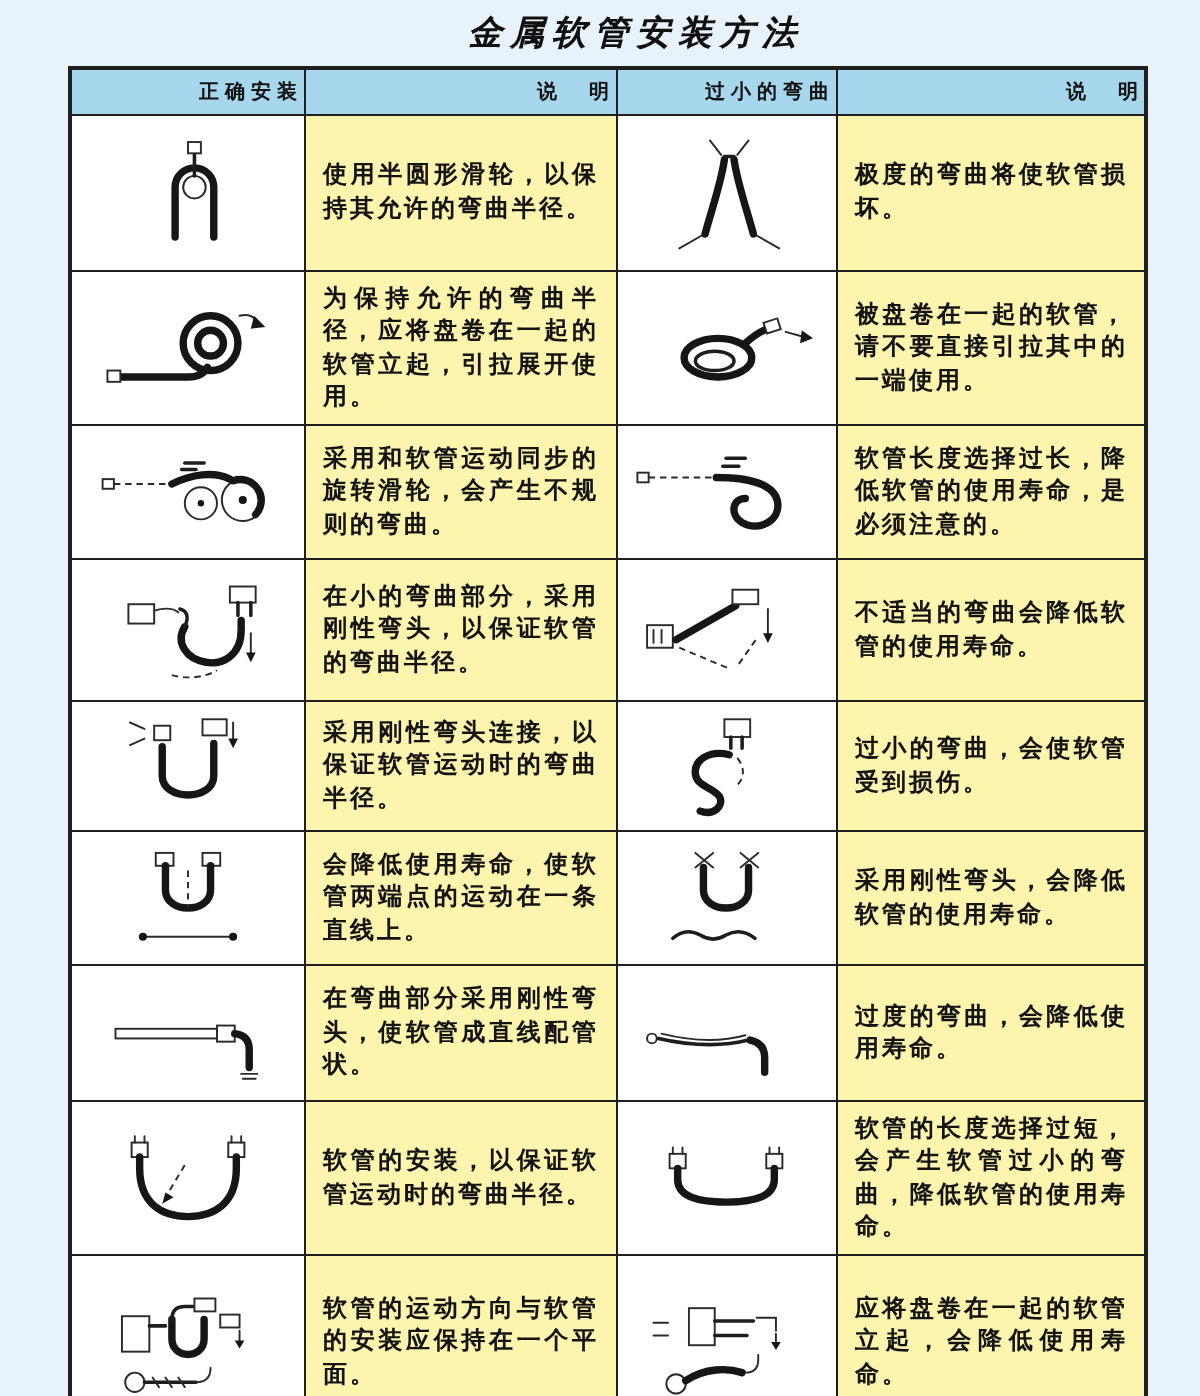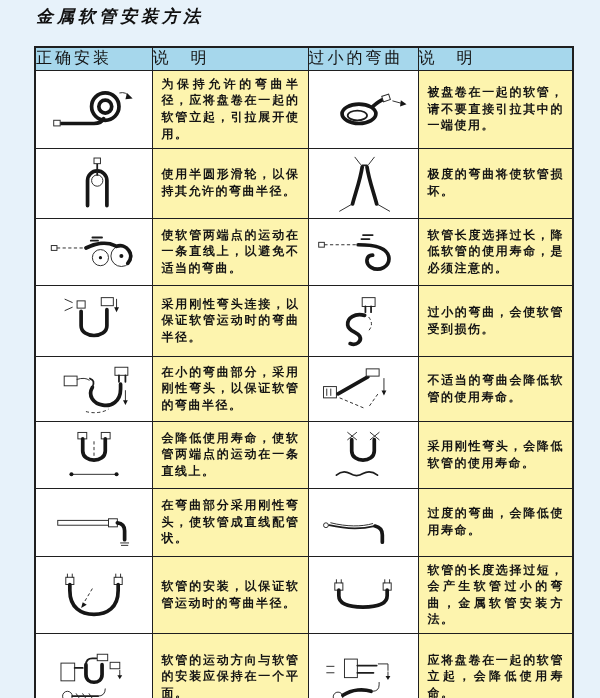--- a/index.html
+++ b/index.html
@@ -10,38 +10,39 @@
     color:#141414;
     overflow:hidden;
   }
   .page{padding:3px 0 0 34px}
   .title{
     font-family:Liberation Serif, serif;
     font-style:italic;
     font-weight:bold;
     font-size:17px;
     letter-spacing:4px;
-    margin:2px 0 18px 2px;
+    margin:2px 0 5px 2px;
     color:#101010;
+    text-align:center;
   }
   table.install{
     border-collapse:collapse;
     width:538px;
     border:2px solid var(--border,#1f1f1f);
     background:#fff;
     table-layout:fixed;
   }
   table.install th{
     background:var(--header-bg,#a6d7ec);
-    font-size:16px;
-    font-weight:normal;
+    font-size:10px;
+    font-weight:bold;
     height:23px;
     border:1px solid var(--border,#1f1f1f);
     letter-spacing:3px;
-    text-align:left;
+    text-align:right;
   }
   table.install td{
     border:1px solid var(--border,#1f1f1f);
     vertical-align:middle;
   }
   .img-cell{background:#ffffff;text-align:center}
   .note-cell{
     background:var(--note-bg,#fdf4ae);
     padding:5px 8px 5px 9px;
     font-size:12px;
@@ -86,20 +87,46 @@
         <th>正确安装</th>
         <th>说　明</th>
         <th>过小的弯曲</th>
         <th>说　明</th>
       </tr>
     </thead>
     <tbody id="table-body">
   <tr>
     <td class="img-cell">
       <span class="illus"><svg viewBox="0 0 120 72">
+                <path class="h" d="M52 64 V33 a12 12 0 0 1 24 0 V64"></path>
+                <circle class="w" cx="64" cy="33" r="7"></circle>
+                <path class="m" d="M64 26 V12"></path>
+                <rect class="w" x="60" y="5" width="8" height="7"></rect>
+              </svg></span>
+    </td>
+    <td class="note-cell">
+      <span>使用半圆形滑轮，以保持其允许的弯曲半径。</span>
+    </td>
+    <td class="img-cell">
+      <span class="illus"><svg viewBox="0 0 120 72">
+                <path class="h" d="M59 16 C57 30 52 44 47 62"></path>
+                <path class="h" d="M65 16 C67 30 72 44 77 62"></path>
+                <path class="m" d="M59 14 h6"></path>
+                <path class="t" d="M57 13 l-7 -9 M67 13 l7 -9"></path>
+                <path class="t" d="M45 63 l-14 8 M79 63 l14 8"></path>
+              </svg></span>
+    </td>
+    <td class="note-cell">
+      <span>极度的弯曲将使软管损坏。</span>
+    </td>
+  </tr>
+
+  <tr>
+    <td class="img-cell">
+      <span class="illus"><svg viewBox="0 0 120 72">
                 <circle class="h" cx="74" cy="33" r="17"></circle>
                 <circle class="h" cx="74" cy="33" r="8"></circle>
                 <path class="h" d="M16 54 H60 Q69 54 72 48"></path>
                 <rect class="w" x="10" y="50" width="8" height="7"></rect>
                 <path class="t" d="M92 16 q8 -2 12 5"></path>
                 <path class="f" d="M101 16 l7 7 -9 1 z"></path>
               </svg></span>
     </td>
     <td class="note-cell">
       <span>为保持允许的弯曲半径，应将盘卷在一起的软管立起，引拉展开使用。</span>
@@ -109,103 +136,50 @@
                 <ellipse class="h" cx="55" cy="42" rx="21" ry="12"></ellipse>
                 <ellipse class="m" cx="53" cy="44" rx="12" ry="6"></ellipse>
                 <path class="h" d="M72 33 Q80 26 86 24"></path>
                 <rect class="w" x="84" y="19" width="9" height="7" transform="rotate(-18 88 22)"></rect>
                 <path class="t" d="M97 26 l11 3"></path>
                 <path class="f" d="M107 25 l7 5 -8 3 z"></path>
               </svg></span>
     </td>
     <td class="note-cell">
       <span>被盘卷在一起的软管，请不要直接引拉其中的一端使用。</span>
-    </td>
-  </tr>
-
-  <tr>
-    <td class="img-cell">
-      <span class="illus"><svg viewBox="0 0 120 72">
-                <path class="h" d="M52 64 V33 a12 12 0 0 1 24 0 V64"></path>
-                <circle class="w" cx="64" cy="33" r="7"></circle>
-                <path class="m" d="M64 26 V12"></path>
-                <rect class="w" x="60" y="5" width="8" height="7"></rect>
-              </svg></span>
-    </td>
-    <td class="note-cell">
-      <span>使用半圆形滑轮，以保持其允许的弯曲半径。</span>
-    </td>
-    <td class="img-cell">
-      <span class="illus"><svg viewBox="0 0 120 72">
-                <path class="h" d="M59 16 C57 30 52 44 47 62"></path>
-                <path class="h" d="M65 16 C67 30 72 44 77 62"></path>
-                <path class="m" d="M59 14 h6"></path>
-                <path class="t" d="M57 13 l-7 -9 M67 13 l7 -9"></path>
-                <path class="t" d="M45 63 l-14 8 M79 63 l14 8"></path>
-              </svg></span>
-    </td>
-    <td class="note-cell">
-      <span>极度的弯曲将使软管损坏。</span>
     </td>
   </tr>
 
   <tr>
     <td class="img-cell">
       <span class="illus"><svg viewBox="0 0 120 72">
                 <rect class="w" x="7" y="28" width="7" height="6"></rect>
                 <path class="d" d="M14 31 H50"></path>
                 <circle class="w" cx="68" cy="43" r="10"></circle>
                 <circle class="f" cx="68" cy="43" r="2"></circle>
                 <circle class="w" cx="94" cy="41" r="13"></circle>
                 <circle class="f" cx="94" cy="41" r="2.5"></circle>
                 <path class="h" d="M50 31 C62 25 76 23 86 28"></path>
                 <path class="h" d="M88 29 A13 13 0 0 1 102 50"></path>
                 <path class="m" d="M58 18 h12 m-14 4 h9"></path>
               </svg></span>
     </td>
     <td class="note-cell">
-      <span>使软管两端点的运动在一条直线上，以避免不适当的弯曲。</span>
+      <span>采用和软管运动同步的旋转滑轮，会产生不规则的弯曲。</span>
     </td>
     <td class="img-cell">
       <span class="illus"><svg viewBox="0 0 120 72">
                 <rect class="w" x="5" y="24" width="7" height="6"></rect>
                 <path class="d" d="M12 27 H54"></path>
                 <path class="m" d="M60 15 h12 m-14 5 h10"></path>
                 <path class="h" d="M54 27 C74 27 90 31 92 42 C94 54 80 61 70 55 C62 50 64 40 72 40"></path>
               </svg></span>
     </td>
     <td class="note-cell">
       <span>软管长度选择过长，降低软管的使用寿命，是必须注意的。</span>
-    </td>
-  </tr>
-
-  <tr>
-    <td class="img-cell">
-      <span class="illus"><svg viewBox="0 0 120 72">
-                <path class="h" d="M44 24 v18 c0 16 32 16 32 0 V22"></path>
-                <rect class="w" x="39" y="11" width="10" height="9"></rect>
-                <path class="t" d="M33 13 l-9 -4 m9 10 l-9 4"></path>
-                <rect class="w" x="69" y="7" width="15" height="10"></rect>
-                <path class="t" d="M88 9 v13"></path>
-                <path class="f" d="M88 25 l-3 -6 h6 z"></path>
-              </svg></span>
-    </td>
-    <td class="note-cell">
-      <span>采用刚性弯头连接，以保证软管运动时的弯曲半径。</span>
-    </td>
-    <td class="img-cell">
-      <span class="illus"><svg viewBox="0 0 120 72">
-                <rect class="w" x="59" y="7" width="16" height="11"></rect>
-                <path class="m" d="M63 18 v7 m7 -7 v7"></path>
-                <path class="h" d="M62 29 C50 26 40 32 41 41 C42 49 52 49 56 55 C59 61 52 67 44 64"></path>
-                <path class="d" d="M67 31 q7 9 0 17"></path>
-              </svg></span>
-    </td>
-    <td class="note-cell">
-      <span>过小的弯曲，会使软管受到损伤。</span>
     </td>
   </tr>
 
   <tr>
     <td class="img-cell">
       <span class="illus"><svg viewBox="0 0 120 72">
                 <rect class="w" x="86" y="9" width="16" height="10"></rect>
                 <path class="m" d="M91 19 v8 m8 -8 v8"></path>
                 <path class="h" d="M93 30 v6 c0 16 -12 22 -22 20 C59 54 52 44 58 34"></path>
                 <path class="m" d="M58 34 q4 -9 -3 -11"></path>
@@ -231,20 +205,47 @@
               </svg></span>
     </td>
     <td class="note-cell">
       <span>不适当的弯曲会降低软管的使用寿命。</span>
     </td>
   </tr>
 
   <tr>
     <td class="img-cell">
       <span class="illus"><svg viewBox="0 0 120 72">
+                <path class="h" d="M44 24 v18 c0 16 32 16 32 0 V22"></path>
+                <rect class="w" x="39" y="11" width="10" height="9"></rect>
+                <path class="t" d="M33 13 l-9 -4 m9 10 l-9 4"></path>
+                <rect class="w" x="69" y="7" width="15" height="10"></rect>
+                <path class="t" d="M88 9 v13"></path>
+                <path class="f" d="M88 25 l-3 -6 h6 z"></path>
+              </svg></span>
+    </td>
+    <td class="note-cell">
+      <span>采用刚性弯头连接，以保证软管运动时的弯曲半径。</span>
+    </td>
+    <td class="img-cell">
+      <span class="illus"><svg viewBox="0 0 120 72">
+                <rect class="w" x="59" y="7" width="16" height="11"></rect>
+                <path class="m" d="M63 18 v7 m7 -7 v7"></path>
+                <path class="h" d="M62 29 C50 26 40 32 41 41 C42 49 52 49 56 55 C59 61 52 67 44 64"></path>
+                <path class="d" d="M67 31 q7 9 0 17"></path>
+              </svg></span>
+    </td>
+    <td class="note-cell">
+      <span>过小的弯曲，会使软管受到损伤。</span>
+    </td>
+  </tr>
+
+  <tr>
+    <td class="img-cell">
+      <span class="illus"><svg viewBox="0 0 120 72">
                 <rect class="w" x="40" y="8" width="11" height="8"></rect>
                 <rect class="w" x="69" y="8" width="11" height="8"></rect>
                 <path class="h" d="M46 16 v15 c0 15 28 15 28 0 V16"></path>
                 <path class="d" d="M60 19 v23"></path>
                 <path class="t" d="M34 60 H86"></path>
                 <circle class="f" cx="32" cy="60" r="2.5"></circle>
                 <circle class="f" cx="88" cy="60" r="2.5"></circle>
               </svg></span>
     </td>
     <td class="note-cell">
@@ -306,21 +307,21 @@
     <td class="img-cell">
       <span class="illus"><svg viewBox="0 0 120 72">
                 <rect class="w" x="25" y="21" width="10" height="9"></rect>
                 <path class="t" d="M27 17 v4 m6 -4 v4"></path>
                 <rect class="w" x="85" y="21" width="10" height="9"></rect>
                 <path class="t" d="M87 17 v4 m6 -4 v4"></path>
                 <path class="h" d="M30 30 v7 c0 10 12 14 30 14 s30 -4 30 -14 v-7"></path>
               </svg></span>
     </td>
     <td class="note-cell">
-      <span>软管的长度选择过短，会产生软管过小的弯曲，金属软管安装方法。</span>
+      <span>软管的长度选择过短，会产生软管过小的弯曲，降低软管的使用寿命。</span>
     </td>
   </tr>
 
   <tr>
     <td class="img-cell">
       <span class="illus"><svg viewBox="0 0 120 72">
                 <rect class="w" x="19" y="20" width="17" height="22"></rect>
                 <path class="m" d="M36 26 h10"></path>
                 <path class="h" d="M50 22 v12 c0 13 20 13 20 0 V22"></path>
                 <path class="m" d="M50 22 q0 -8 8 -8 h5"></path>

